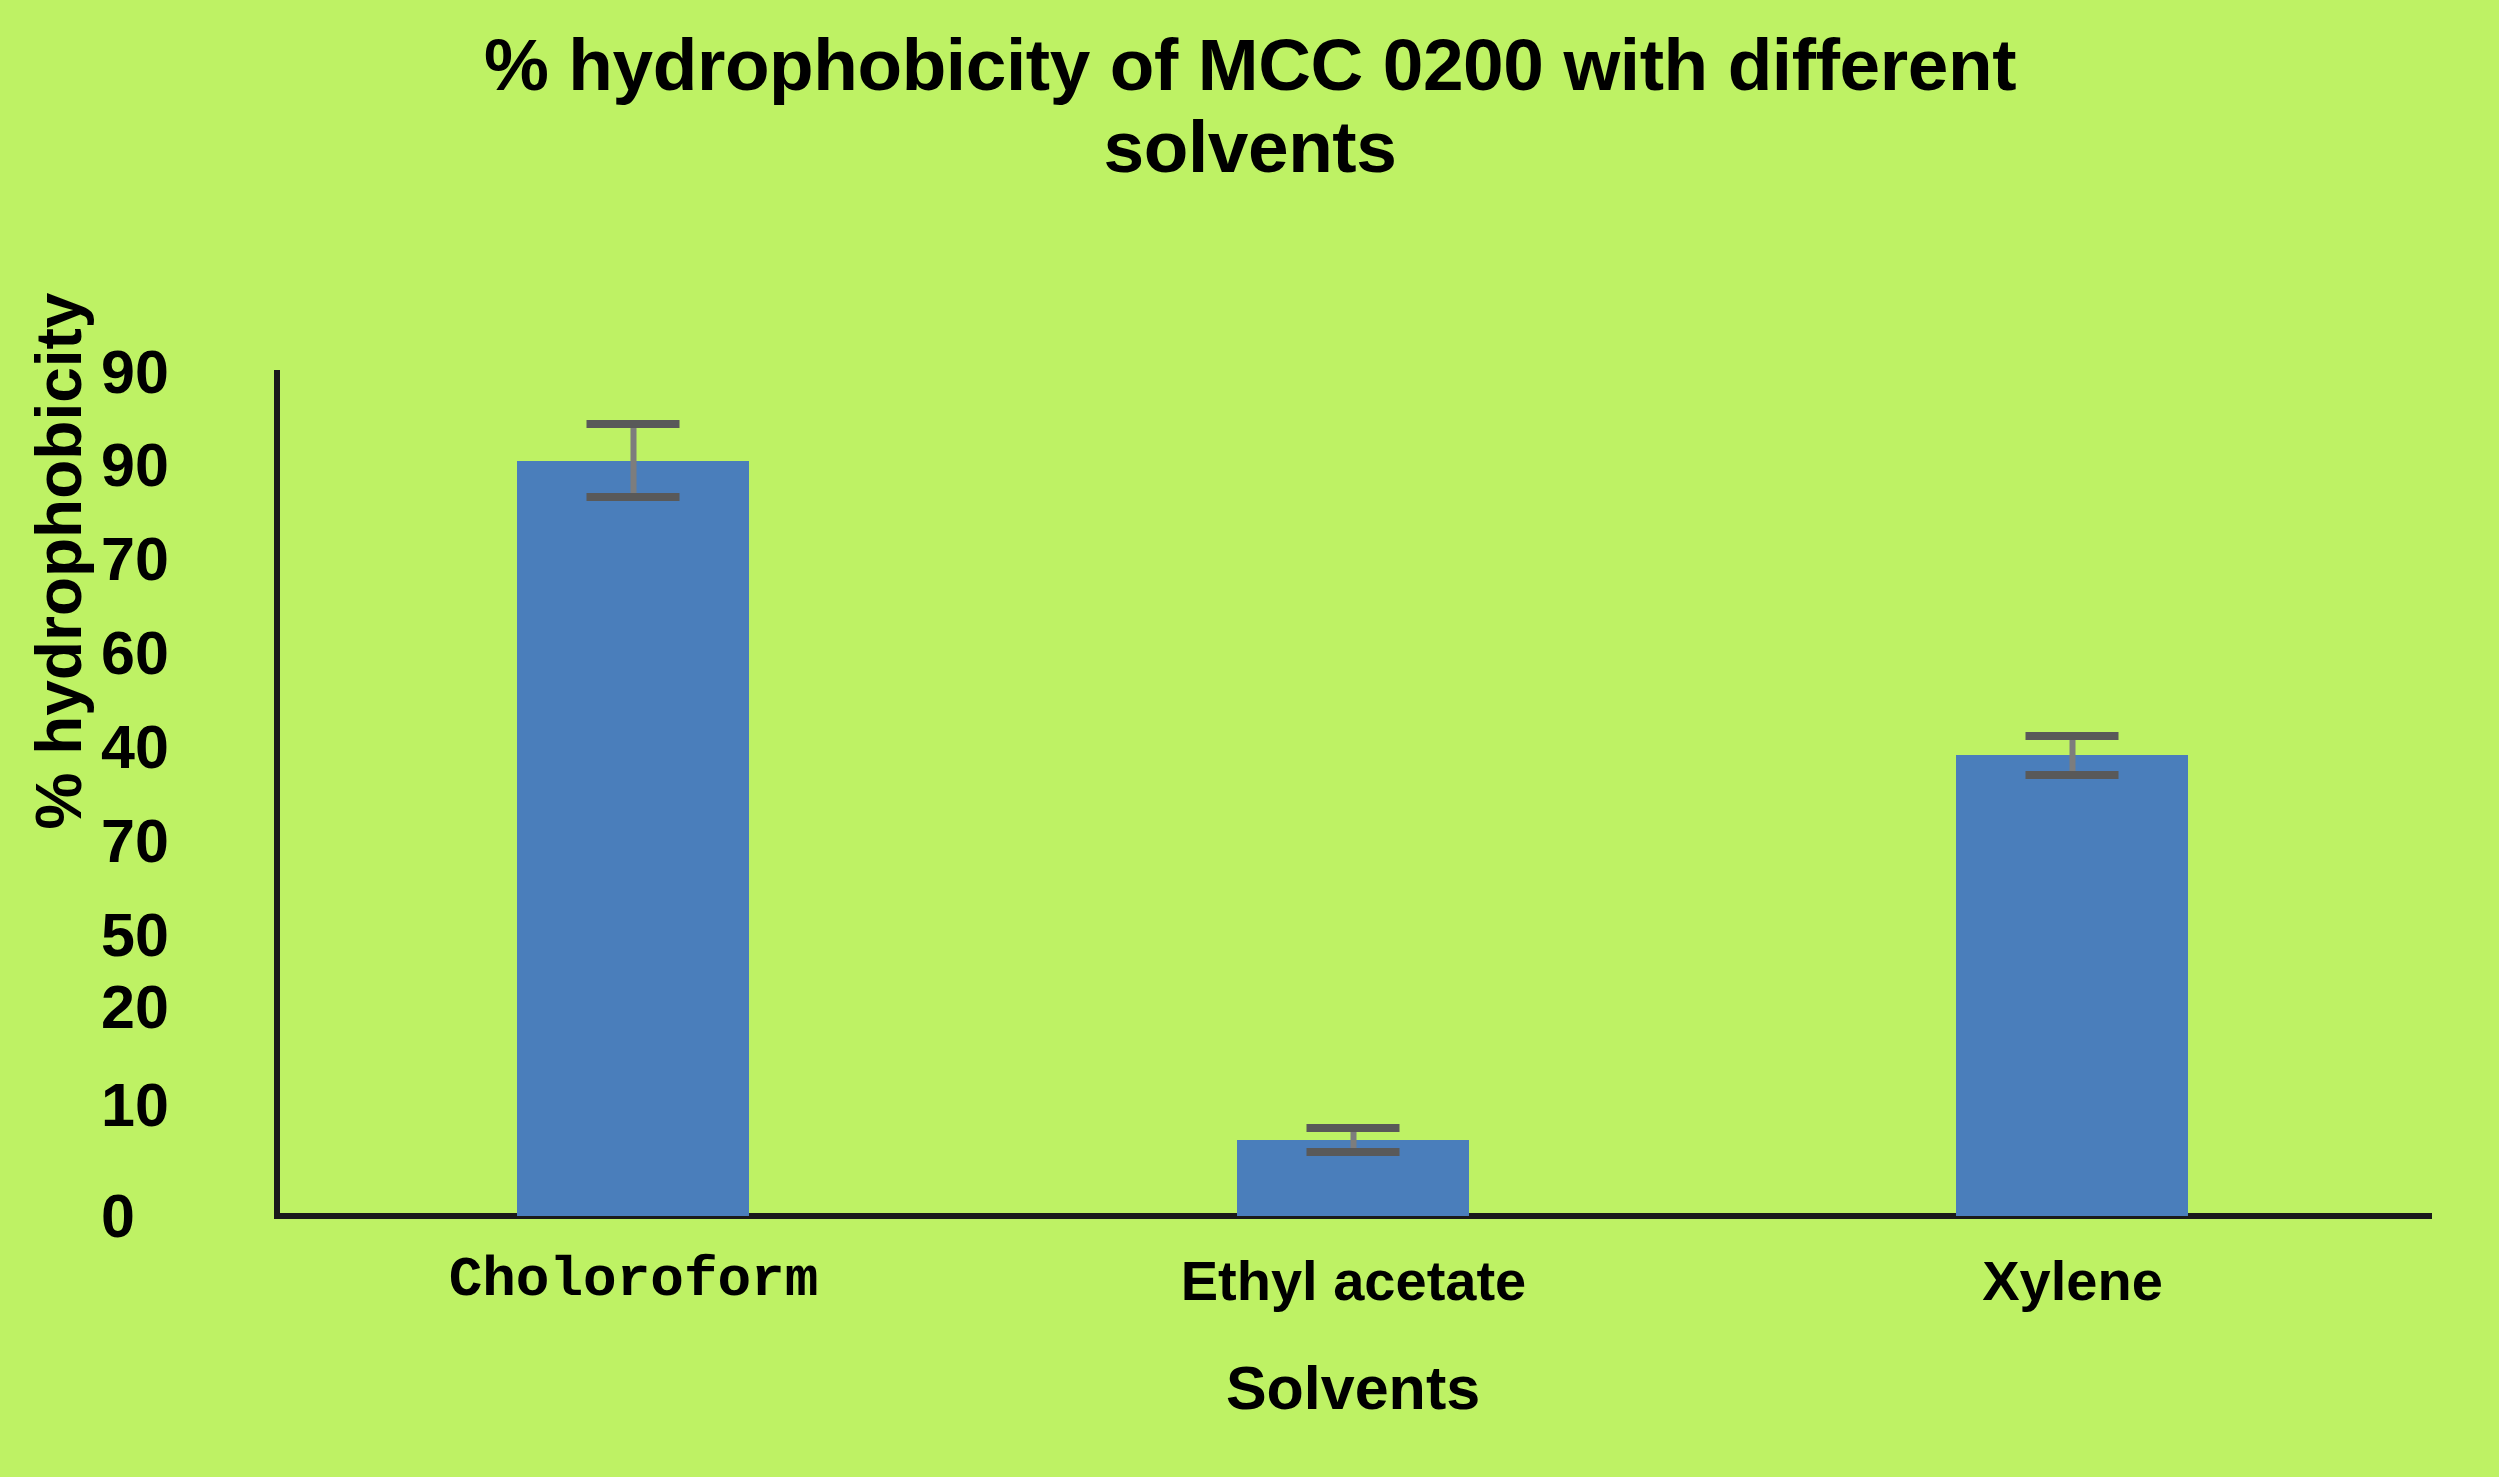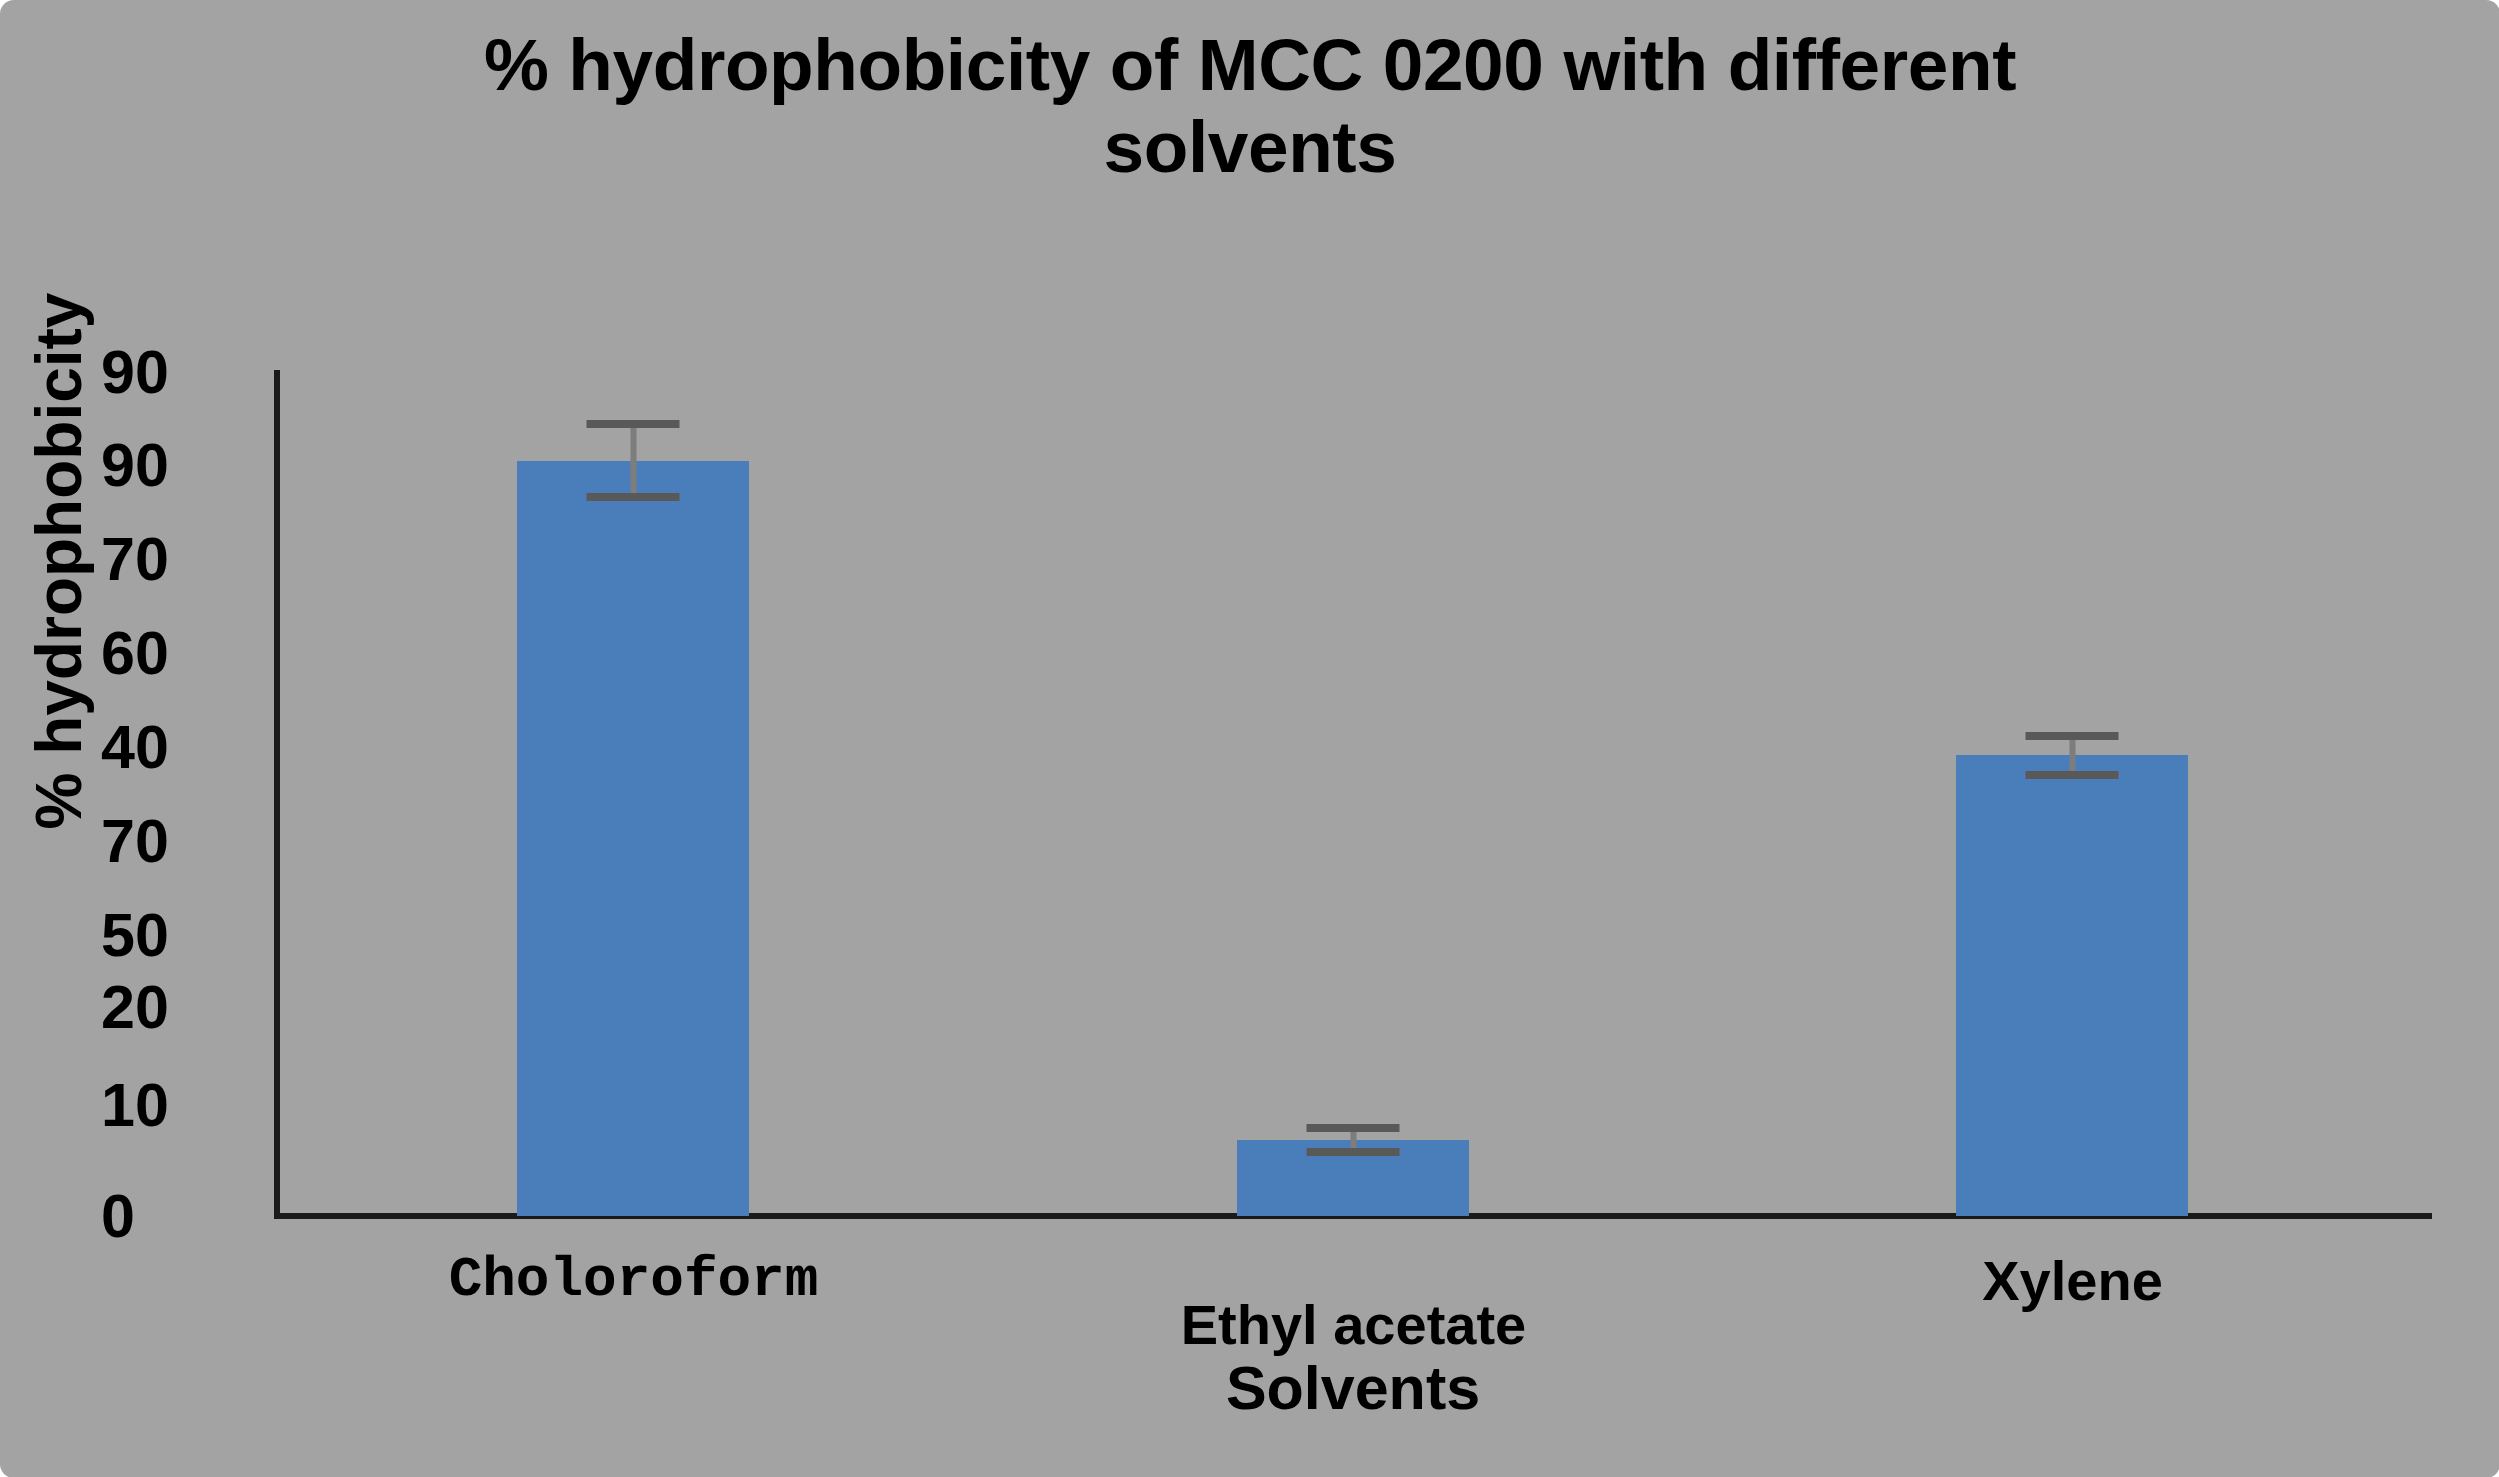--- a/index.html
+++ b/index.html
@@ -12,22 +12,21 @@
     height: 1478px;
     font-family: "Liberation Sans", sans-serif;
     color: #000000;
     overflow: hidden;
   }
 
   #figure {
     position: relative;
     width: 2500px;
     height: 1478px;
-    background: #a3a3a3;
-    border-radius: 14px;
+    background: #bef264;
   }
 
   
   #chart-title {
     position: absolute;
     left: 152px;
     top: 24px;
     width: 2196px;
     text-align: center;
     font-size: 73px;
@@ -206,20 +205,20 @@
         <div class="errorbar" style="bottom: 437px; height: 47px;">
           <div class="stem" style="background: rgb(125, 125, 125);"></div>
           <div class="cap top"></div>
           <div class="cap bottom"></div>
         </div>
       </div>
     </div>
 
   <div id="x-cat-labels">
       <div class="x-cat-label" style="left: 274px; width: 719px; font-family: Liberation Mono, monospace;">Choloroform</div>
-      <div class="x-cat-label" style="left: 994px; width: 719px; margin-top: 44px;">Ethyl acetate</div>
+      <div class="x-cat-label" style="left: 994px; width: 719px;">Ethyl acetate</div>
       <div class="x-cat-label" style="left: 1713px; width: 719px;">Xylene</div>
     </div>
 
   <div id="x-axis-title">Solvents</div>
 
 </div>
 
 
 </body></html>

